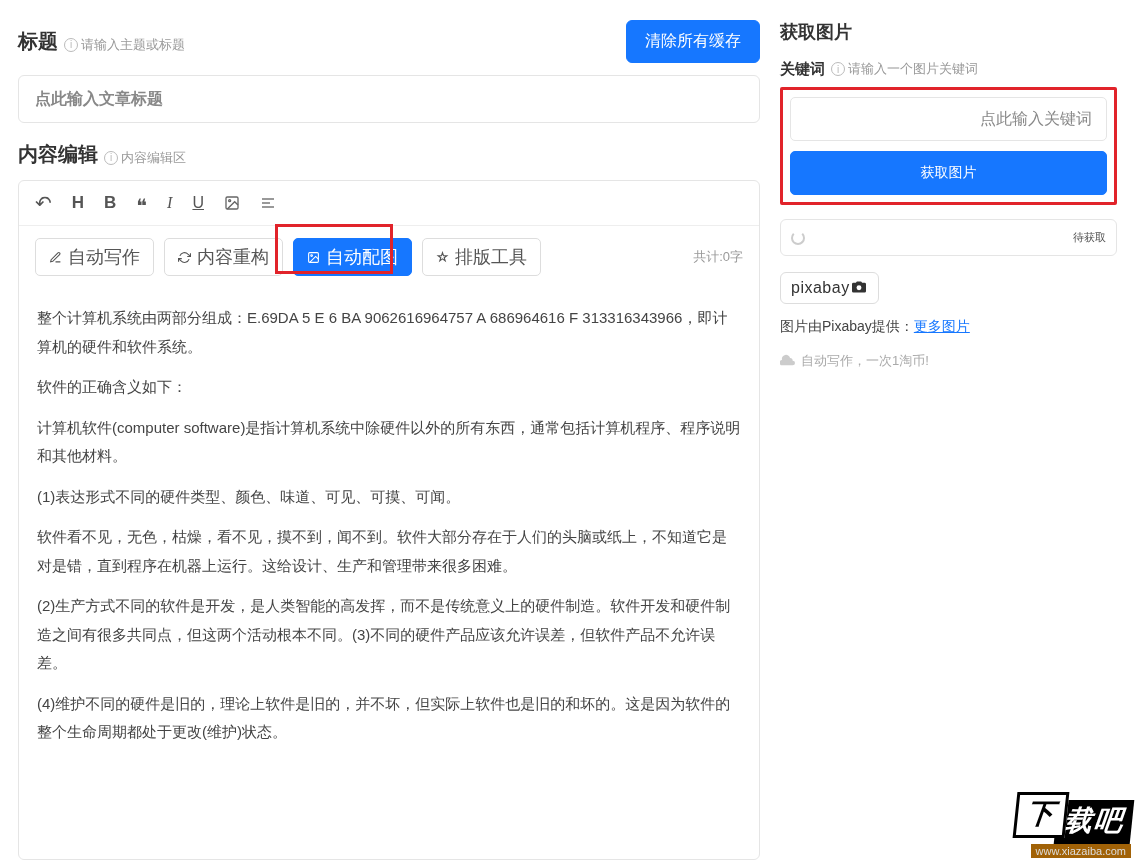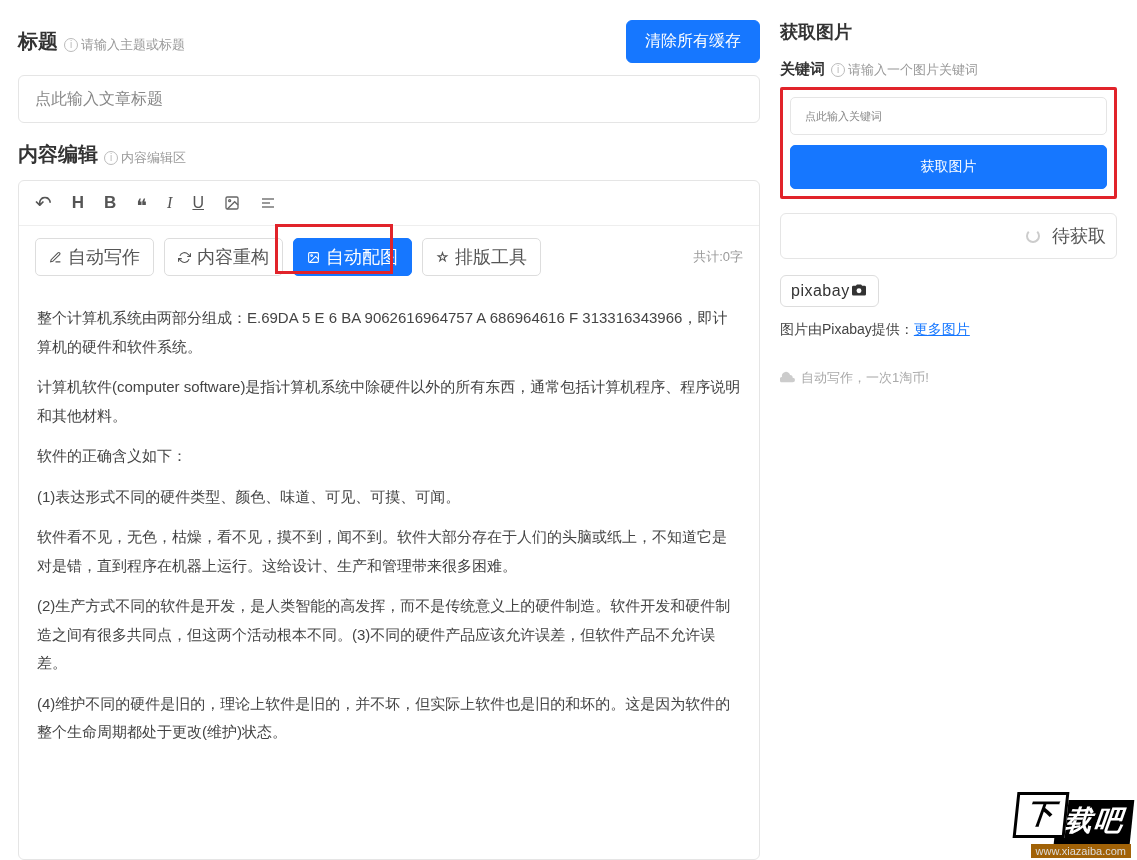--- a/index.html
+++ b/index.html
@@ -12,54 +12,54 @@
 .section-title-wrap { display: flex; align-items: baseline; gap: 6px; }
 .section-title { font-size: 20px; font-weight: 600; color: #333; }
 .section-hint { font-size: 13px; color: #999; display: flex; align-items: center; gap: 3px; }
 .hint-icon { display: inline-flex; width: 14px; height: 14px; border: 1px solid #bbb; border-radius: 50%; align-items: center; justify-content: center; font-size: 10px; color: #bbb; }
 
 .btn { display: inline-flex; align-items: center; gap: 5px; padding: 6px 14px; border-radius: 5px; font-size: 14px; cursor: pointer; border: 1px solid #ddd; background: #fff; color: #555; }
 .btn-primary { background: #1677ff; border-color: #1677ff; color: #fff; }
 .btn-lg { padding: 10px 18px; font-size: 16px; border-radius: 6px; }
 .btn-block { display: flex; justify-content: center; width: 100%; }
 
-.title-input { width: 100%; padding: 14px 16px; border: 1px solid #e5e5e5; border-radius: 6px; font-size: 16px; color: #404040; margin-bottom: 18px; }
+.title-input { width: 100%; padding: 14px 16px; border: 1px solid #e5e5e5; border-radius: 6px; font-size: 16px; color: #404040; margin-bottom: 18px; font-weight: bold; }
 .title-input::placeholder { color: #888; }
 
 .editor-panel { border: 1px solid #e5e5e5; border-radius: 6px; min-height: 680px; }
 .toolbar-row1 { display: flex; align-items: center; gap: 20px; padding: 10px 16px; border-bottom: 1px solid #eee; }
 .tb-btn { cursor: pointer; color: #555; font-size: 16px; display: inline-flex; align-items: center; }
 .tb-btn.bold { font-weight: bold; font-size: 17px; }
 .tb-btn.italic { font-style: italic; font-family: Georgia, serif; }
 .tb-btn.heading { font-weight: 600; font-size: 17px; }
 .tb-btn.quote { font-family: Georgia, serif; font-size: 20px; line-height: 10px; position: relative; top: 3px; }
 .tb-btn.underline { text-decoration: underline; }
 .toolbar-row2 { display: flex; align-items: center; gap: 10px; padding: 12px 16px; position: relative; }
 .tool-btn { display: inline-flex; align-items: center; gap: 6px; padding: 6px 13px; border: 1px solid #ddd; border-radius: 5px; background: #fff; color: #555; cursor: pointer; font-size: 18px; }
 .tool-btn.active { background: #1677ff; border-color: #1677ff; color: #fff; font-family: Liberation Serif, serif; }
 .highlight-box { position: absolute; border: 3px solid #e1232a; pointer-events: none; }
 .highlight1 { left: 256px; top: -2px; width: 118px; height: 50px; }
 .count-text { margin-left: auto; color: #999; font-size: 13px; }
 
 .content-body { padding: 16px 18px; line-height: 1.9; color: #444; font-size: 15px; }
 .content-body p { margin-bottom: 12px; }
 .sb-title { font-size: 18px; font-weight: 600; margin-bottom: 16px; }
-.sb-label-wrap { display: flex; align-items: center; gap: 6px; margin-bottom: 8px; }
+.sb-label-wrap { display: flex; align-items: flex-start; gap: 6px; margin-bottom: 8px; }
 .sb-label { font-size: 15px; font-weight: 600; }
 .sb-hint { font-size: 13px; color: #999; display: flex; align-items: center; gap: 3px; }
-.sb-input { width: 100%; padding: 12px 14px; border: 1px solid #e5e5e5; border-radius: 5px; font-size: 11px; margin-bottom: 12px; }
+.sb-input { width: 100%; padding: 12px 14px; border: 1px solid #e5e5e5; border-radius: 5px; font-size: 16px; margin-bottom: 12px; text-align: right; }
 .sb-input::placeholder { color: #888; }
 .highlight2 { border: 3px solid #e1232a; padding: 7px; border-radius: 2px; margin-bottom: 14px; }
 .highlight2 .sb-input { margin-bottom: 10px; }
-.pending-btn { display: flex; align-items: center; justify-content: flex-end; gap: 12px; width: 100%; padding: 10px; border: 1px solid #e5e5e5; border-radius: 6px; background: #fff; color: #555; font-size: 18px; margin-bottom: 16px; }
+.pending-btn { display: flex; align-items: center; justify-content: space-between; gap: 12px; width: 100%; padding: 10px; border: 1px solid #e5e5e5; border-radius: 6px; background: #fff; color: #555; font-size: 11px; margin-bottom: 16px; }
 .spinner { width: 14px; height: 14px; border: 2px solid #ccc; border-top-color: transparent; border-radius: 50%; }
 .pixabay-badge { display: inline-flex; align-items: center; gap: 0; border: 1px solid #ddd; border-radius: 6px; padding: 6px 10px; margin-bottom: 14px; }
 .pixabay-text { font-family: Arial, sans-serif; font-size: 16px; letter-spacing: 0.5px; color: #333; }
 .pixabay-cam { font-size: 14px; }
-.credit-line { font-size: 14px; color: #444; margin-bottom: 30px; }
+.credit-line { font-size: 14px; color: #444; margin-bottom: 16px; }
 .credit-line a { color: #1677ff; text-decoration: underline; }
 .promo-line { font-size: 13px; color: #aaa; display: flex; align-items: center; gap: 5px; }
 
 .watermark { position: absolute; right: 0; bottom: 0; width: 165px; height: 75px; }
 .wm-back { position: absolute; right: 5px; bottom: 16px; background: #000; color: #fff; font-size: 28px; font-weight: 900; padding: 2px 8px 4px; font-style: italic; transform: skewX(-6deg); letter-spacing: 2px; }
 .wm-front { position: absolute; right: 70px; bottom: 22px; background: #fff; border: 3px solid #000; color: #000; font-size: 28px; font-weight: 900; padding: 0 8px 2px; font-style: italic; transform: skewX(-6deg); letter-spacing: 2px; }
 .wm-url { position: absolute; right: 6px; bottom: 2px; font-size: 11px; color: #ddd; background: #a16207; padding: 1px 5px; }
 
 .svg-icon { width: 16px; height: 16px; }
 </style>
@@ -140,22 +140,22 @@
               <path d="M12 3l1.9 5.8H20l-4.9 3.6 1.9 5.8L12 14.6l-5 3.6 1.9-5.8L4 8.8h6.1z"></path>
             </svg>
           <span>排版工具</span>
         </button>
         <div class="highlight-box highlight1"></div>
         <span class="count-text">共计:0字</span>
       </div>
 
       <div class="content-body" id="content-body">
           <p>整个计算机系统由两部分组成：E.69DA 5 E 6 BA 9062616964757 A 686964616 F 313316343966，即计算机的硬件和软件系统。</p>
+          <p>软件的正确含义如下：</p>
           <p>计算机软件(computer software)是指计算机系统中除硬件以外的所有东西，通常包括计算机程序、程序说明和其他材料。</p>
-          <p>软件的正确含义如下：</p>
           <p>(1)表达形式不同的硬件类型、颜色、味道、可见、可摸、可闻。</p>
           <p>软件看不见，无色，枯燥，看不见，摸不到，闻不到。软件大部分存在于人们的头脑或纸上，不知道它是对是错，直到程序在机器上运行。这给设计、生产和管理带来很多困难。</p>
           <p>(2)生产方式不同的软件是开发，是人类智能的高发挥，而不是传统意义上的硬件制造。软件开发和硬件制造之间有很多共同点，但这两个活动根本不同。(3)不同的硬件产品应该允许误差，但软件产品不允许误差。</p>
           <p>(4)维护不同的硬件是旧的，理论上软件是旧的，并不坏，但实际上软件也是旧的和坏的。这是因为软件的整个生命周期都处于更改(维护)状态。</p>
         </div>
     </div>
   </div>
 
   <div class="sidebar">
     <div class="sb-title">获取图片</div>

